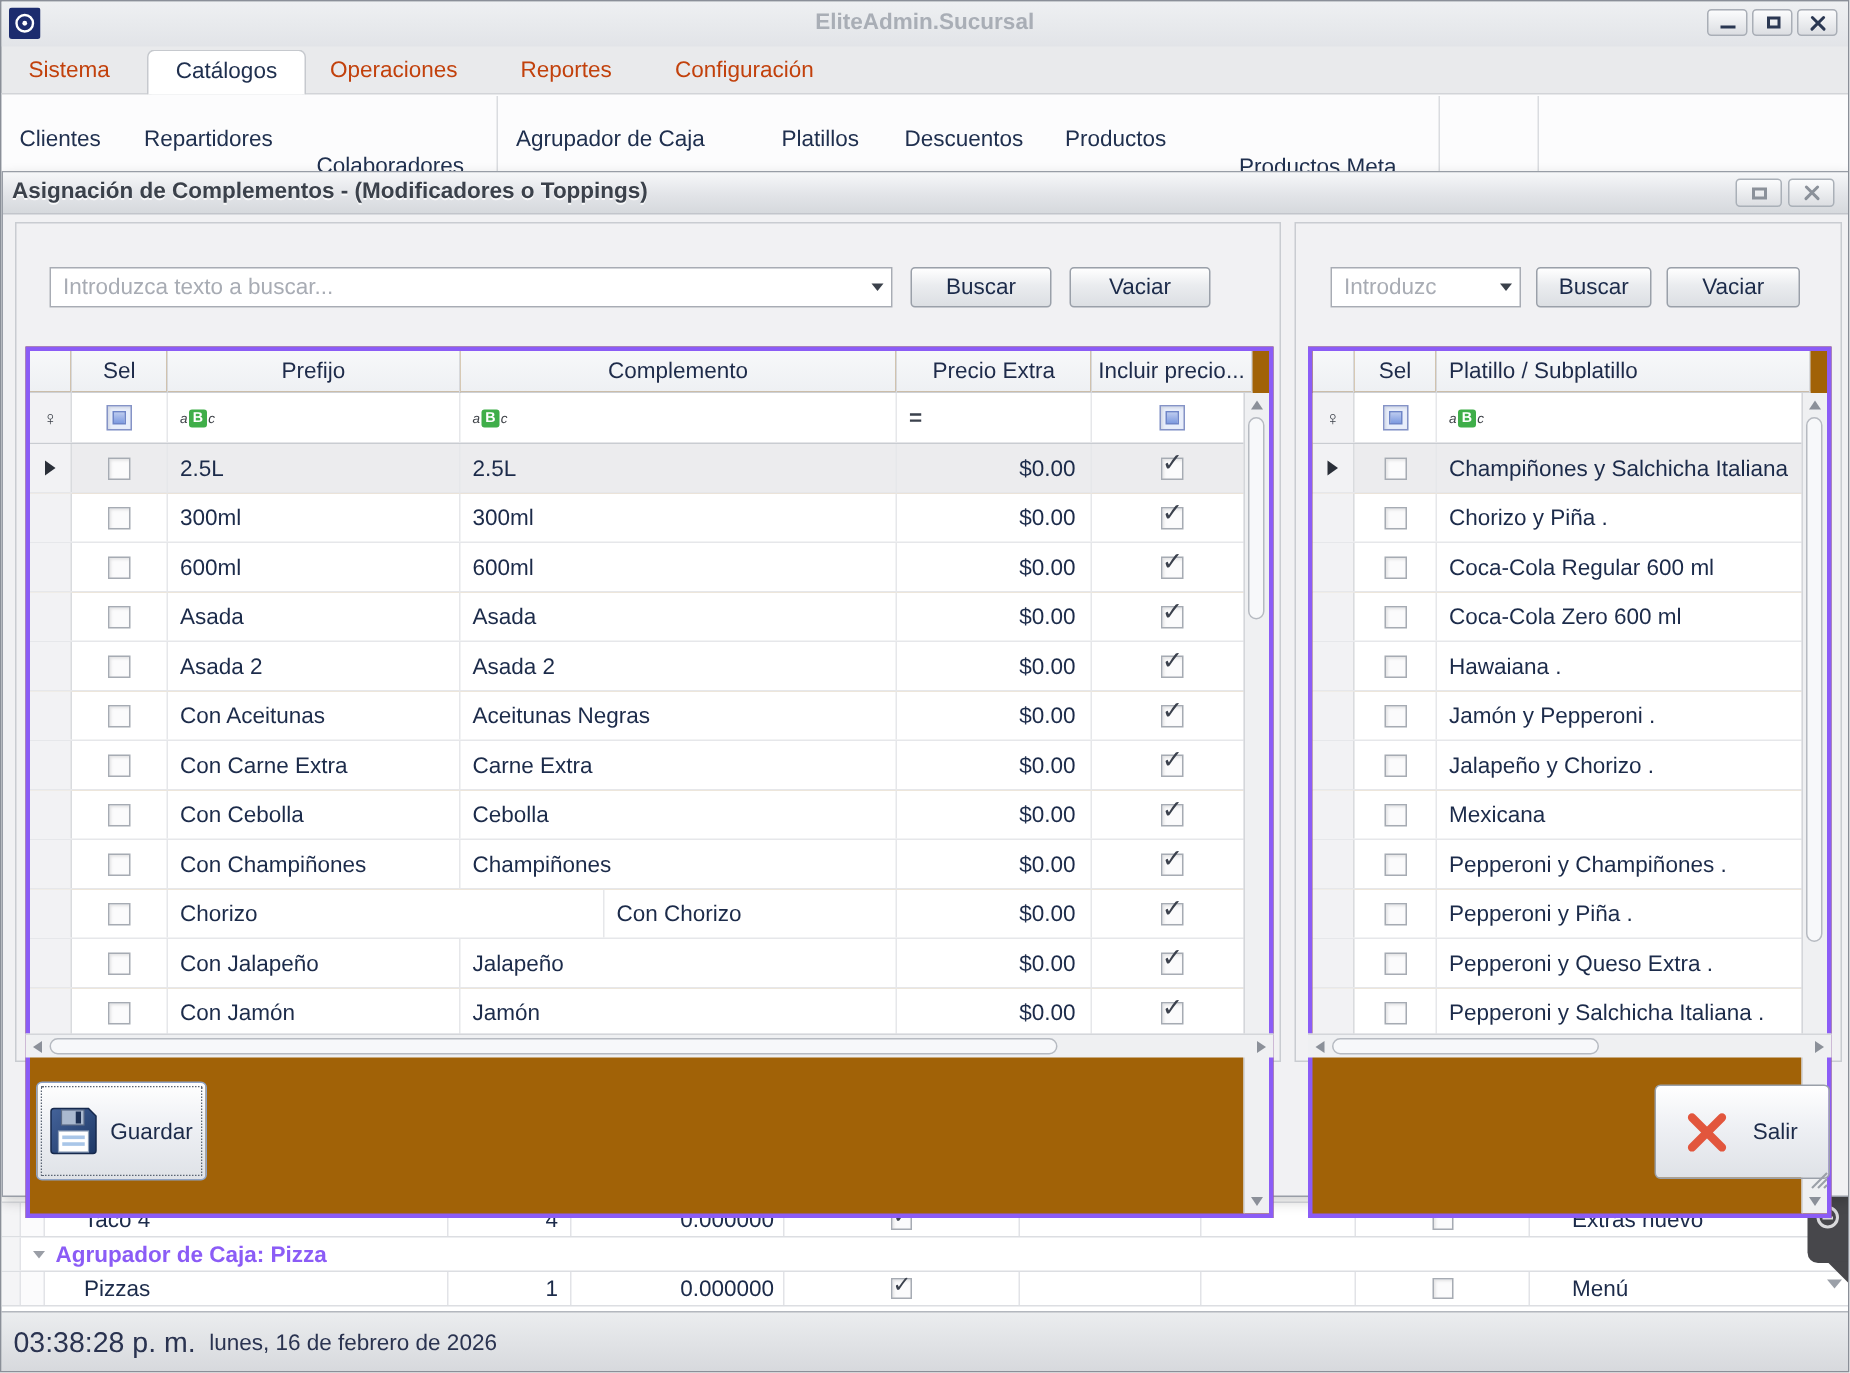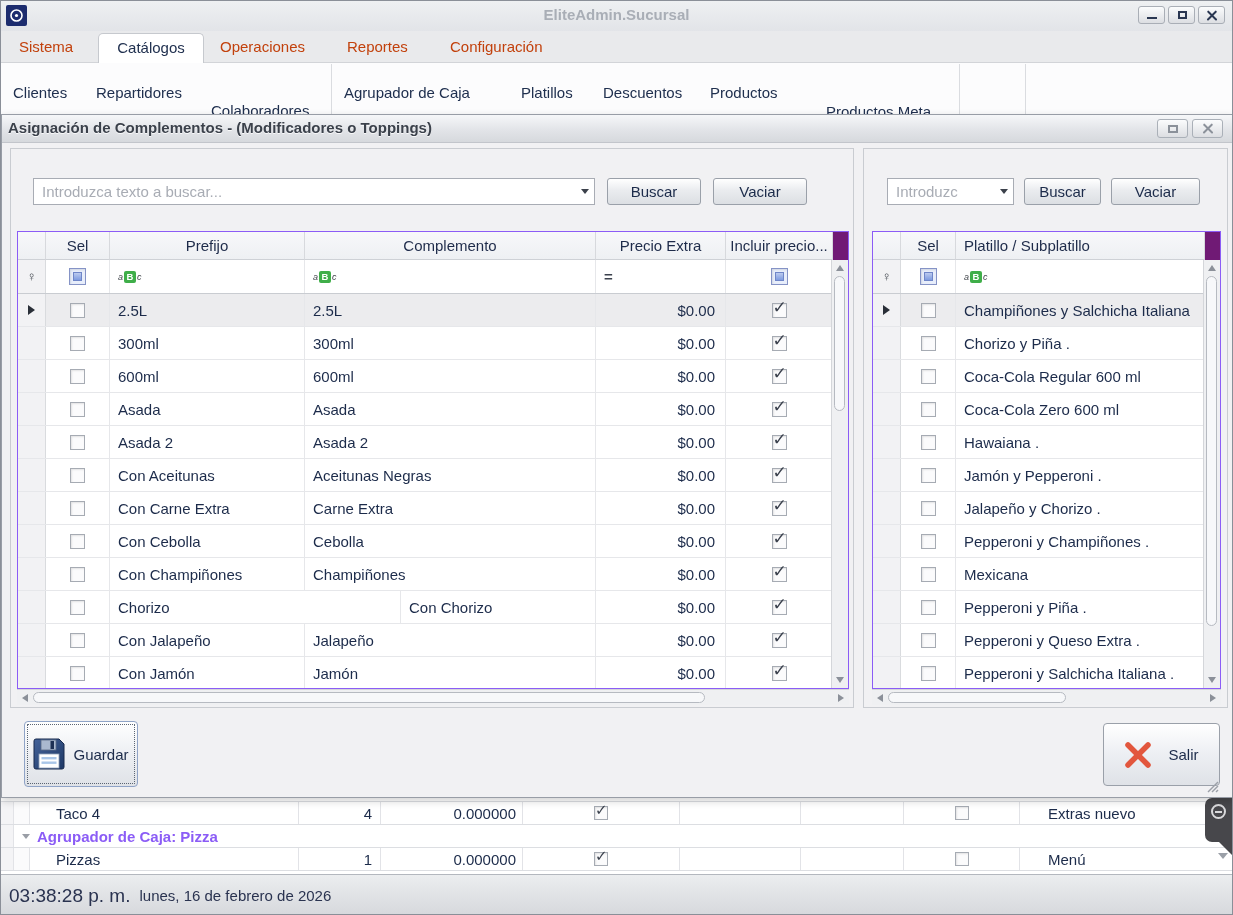--- a/index.html
+++ b/index.html
@@ -70,21 +70,21 @@
   .gb-left { left:8px; top:33px; width:844px; height:560px; }
   .gb-right { left:861px; top:33px; width:365px; height:560px; }
 
   .combo { position:absolute; height:27px; background:#fff; border:1px solid #a8acb4; display:flex; align-items:center; }
   .combo-text { padding-left:8px; color:#a8acb4; flex:1; overflow:hidden; white-space:nowrap; }
   .combo-arrow { width:18px; display:flex; justify-content:center; }
   .combo-arrow::after { content:""; width:0; height:0; border-left:4px solid transparent; border-right:4px solid transparent; border-top:5px solid #3b414b; }
   .btn { position:absolute; height:27px; border:1px solid #9aa0a9; border-radius:3px; background:linear-gradient(#ffffff,#eaecef 45%,#dcdfe3); color:#1c2b4a; font-size:15px; font-family:inherit; text-align:center; }
 
   
-  .grid { position:absolute; top:82px; height:458px; background:#701a75; border:1px solid #8b5cf6; overflow:hidden; }
+  .grid { position:absolute; top:82px; height:581px; background:#a16207; border:3px solid #8b5cf6; overflow:hidden; }
   .grid-l { left:6px; width:832px; }
   .grid-r { left:8px; width:349px; }
   .g-header { display:flex; height:28px; }
   .hc { background:linear-gradient(#f7f8fa,#eef0f3); border-right:1px solid #d7d9dd; border-bottom:1px solid #ced1d6; display:flex; align-items:center; justify-content:center; color:#1e2b4a; overflow:hidden; white-space:nowrap; }
   .hc.left-al { justify-content:flex-start; padding-left:8px; }
   .g-filter { display:flex; height:34px; border-bottom:1px solid #c9ccd1; background:#fff; }
   .fc { border-right:1px solid #e6e7ea; display:flex; align-items:center; }
   .fc.center { justify-content:center; }
   .fc.padded { padding-left:8px; }
   .grow { display:flex; height:33px; border-bottom:1px solid #e6e7ea; background:#fff; }
@@ -530,28 +530,28 @@
               <div class="c center w-rsel">
                 <span class="cb"></span>
               </div>
               <div class="c txt w-pla">Jalapeño y Chorizo .</div>
             </div>
             <div class="grow">
               <div class="c ind w-ind"></div>
               <div class="c center w-rsel">
                 <span class="cb"></span>
               </div>
+              <div class="c txt w-pla">Mexicana</div>
+            </div>
+            <div class="grow">
+              <div class="c ind w-ind"></div>
+              <div class="c center w-rsel">
+                <span class="cb"></span>
+              </div>
               <div class="c txt w-pla">Pepperoni y Champiñones .</div>
-            </div>
-            <div class="grow">
-              <div class="c ind w-ind"></div>
-              <div class="c center w-rsel">
-                <span class="cb"></span>
-              </div>
-              <div class="c txt w-pla">Mexicana</div>
             </div>
             <div class="grow">
               <div class="c ind w-ind"></div>
               <div class="c center w-rsel">
                 <span class="cb"></span>
               </div>
               <div class="c txt w-pla">Pepperoni y Piña .</div>
             </div>
             <div class="grow">
               <div class="c ind w-ind"></div>

